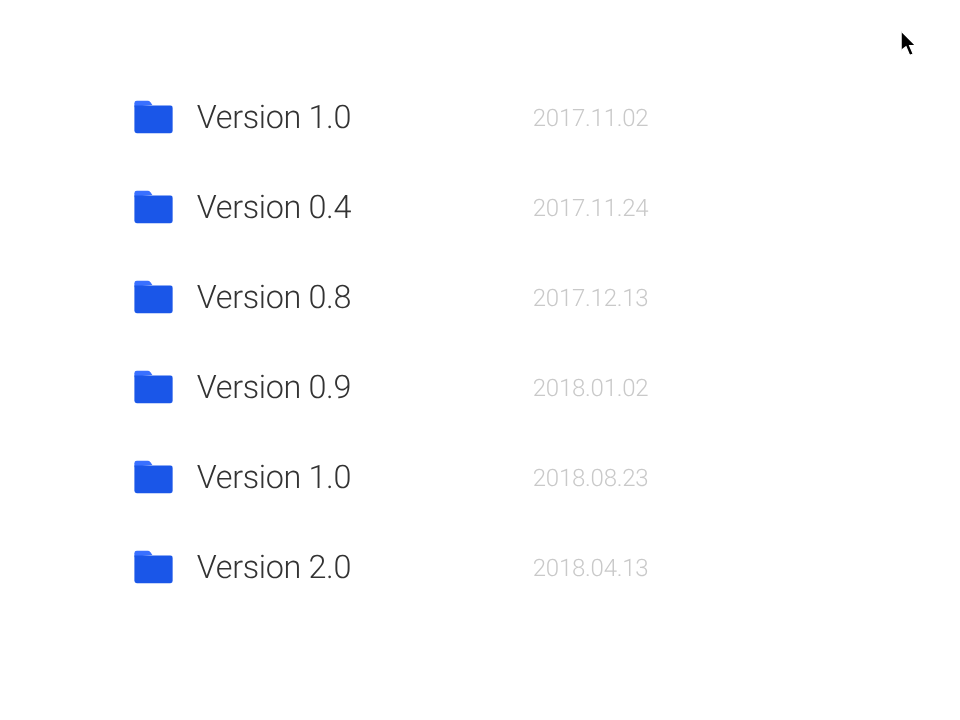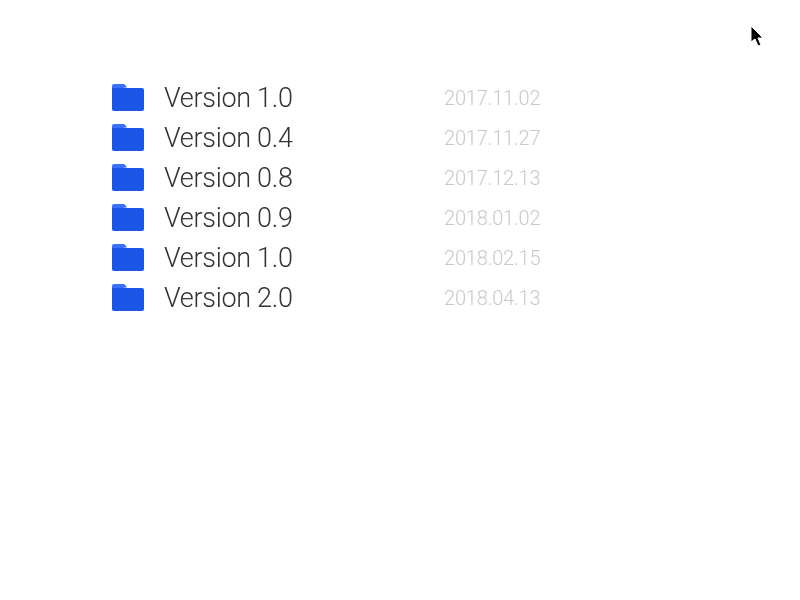--- a/index.html
+++ b/index.html
@@ -12,20 +12,21 @@
       height: 600px;
       background: #ffffff;
       font-family: -apple-system, BlinkMacSystemFont, "Segoe UI", Roboto, Helvetica, Arial, sans-serif;
       position: relative;
       padding-top: 78px;
       padding-left: 110px;
     }
     .folder-list {
       display: flex;
       flex-direction: column;
+      gap: 35px;
     }
     .folder-row {
       display: flex;
       align-items: center;
       height: 40px;
     }
     .folder-icon {
       width: 34px;
       height: 34px;
       flex-shrink: 0;
@@ -79,21 +80,21 @@
   </div>
 
   <div class="folder-row">
     <span class="folder-icon">
       <svg viewBox="0 0 34 34">
         <path d="M2 8 L2 5 Q2 3 4 3 L13 3 Q14.5 3 15.4 4.2 L17 6.5 L2 8 Z" fill="#3970ff"></path>
         <path d="M2 7 L32 7 Q34 7 34 9 L34 28 Q34 30 32 30 L4 30 Q2 30 2 28 Z" fill="#1a56e8"></path>
       </svg>
     </span>
     <span class="folder-label">Version 0.4</span>
-    <span class="folder-date">2017.11.27</span>
+    <span class="folder-date">2017.11.24</span>
   </div>
 
   <div class="folder-row">
     <span class="folder-icon">
       <svg viewBox="0 0 34 34">
         <path d="M2 8 L2 5 Q2 3 4 3 L13 3 Q14.5 3 15.4 4.2 L17 6.5 L2 8 Z" fill="#3970ff"></path>
         <path d="M2 7 L32 7 Q34 7 34 9 L34 28 Q34 30 32 30 L4 30 Q2 30 2 28 Z" fill="#1a56e8"></path>
       </svg>
     </span>
     <span class="folder-label">Version 0.8</span>
@@ -112,21 +113,21 @@
   </div>
 
   <div class="folder-row">
     <span class="folder-icon">
       <svg viewBox="0 0 34 34">
         <path d="M2 8 L2 5 Q2 3 4 3 L13 3 Q14.5 3 15.4 4.2 L17 6.5 L2 8 Z" fill="#3970ff"></path>
         <path d="M2 7 L32 7 Q34 7 34 9 L34 28 Q34 30 32 30 L4 30 Q2 30 2 28 Z" fill="#1a56e8"></path>
       </svg>
     </span>
     <span class="folder-label">Version 1.0</span>
-    <span class="folder-date">2018.02.15</span>
+    <span class="folder-date">2018.08.23</span>
   </div>
 
   <div class="folder-row">
     <span class="folder-icon">
       <svg viewBox="0 0 34 34">
         <path d="M2 8 L2 5 Q2 3 4 3 L13 3 Q14.5 3 15.4 4.2 L17 6.5 L2 8 Z" fill="#3970ff"></path>
         <path d="M2 7 L32 7 Q34 7 34 9 L34 28 Q34 30 32 30 L4 30 Q2 30 2 28 Z" fill="#1a56e8"></path>
       </svg>
     </span>
     <span class="folder-label">Version 2.0</span>

